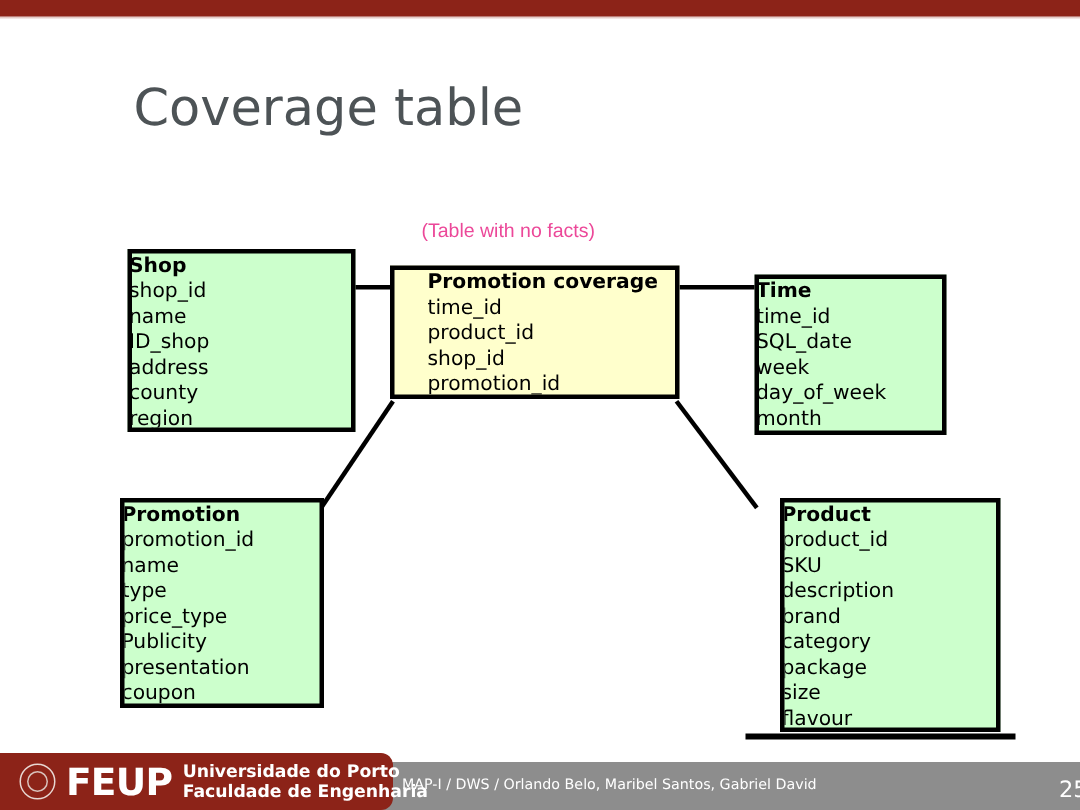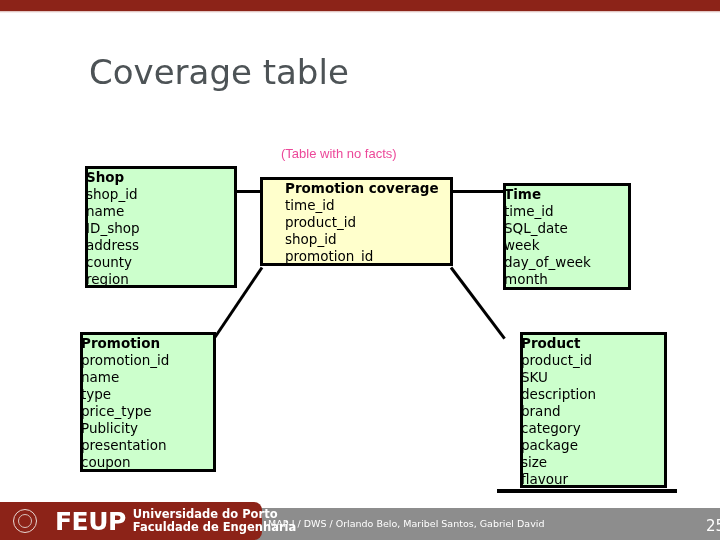--- a/index.html
+++ b/index.html
@@ -122,21 +122,21 @@
     position: absolute; left: 4px; top: 4px;
     width: 12px; height: 12px;
     border-radius: 50%;
     border: 1.4px solid #d9c2bc;
   }
   .feup-word {
     font-family: "DejaVu Sans", sans-serif;
     font-size: 25px;
     font-weight: bold;
     color: #ffffff;
-    margin-left: 18px;
+    margin-left: 7px;
     letter-spacing: -0.5px;
     line-height: 1;
   }
   .feup-sub {
     margin-left: 7px;
     display: flex; flex-direction: column;
     justify-content: space-between;
     line-height: 13px;
   }
   .feup-sub span {

